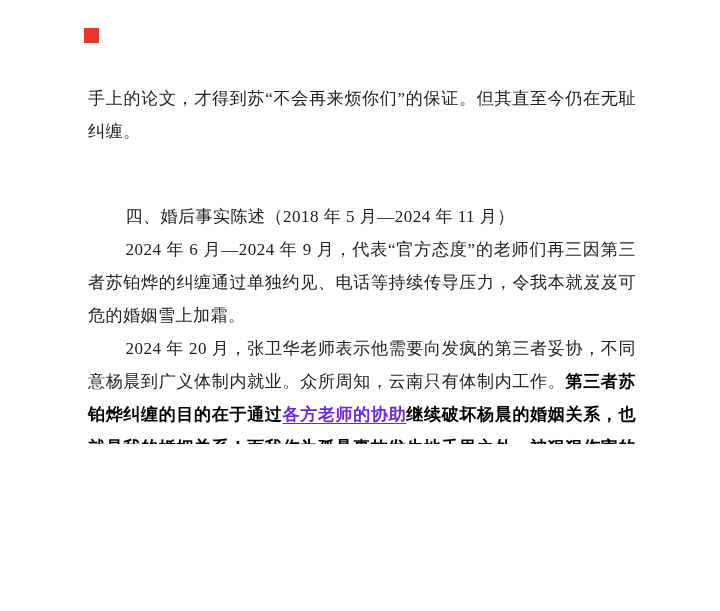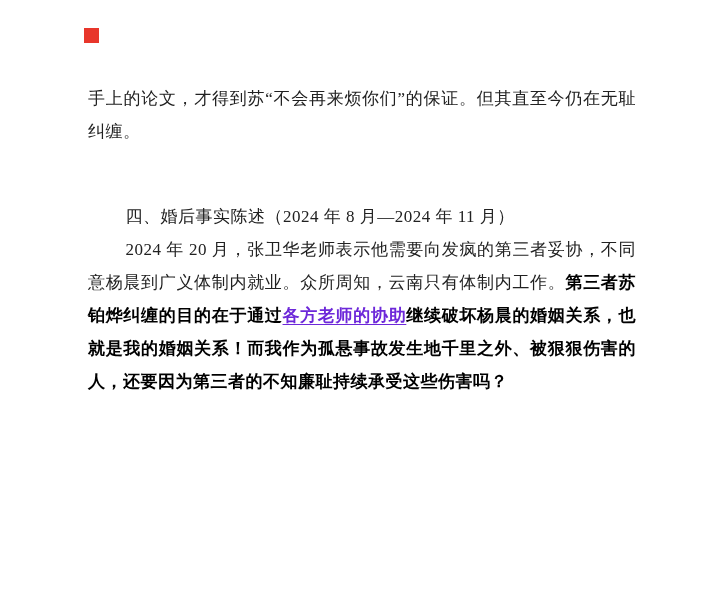--- a/index.html
+++ b/index.html
@@ -38,17 +38,18 @@
     width: 22px; height: 14px;
   }
 </style>
 </head>
 <body>
 
 <div class="page" style="background: rgb(255, 255, 255);">
   <div class="stamp" style="background: rgb(232, 54, 43);"></div>
   <div class="content" style="color: rgb(33, 33, 33);">
       <div class="para"><span>手上的论文，才得到苏“不会再来烦你们”的保证。但其直至今仍在无耻纠缠。</span></div>
-      <div class="para indent heading"><span>四、婚后事实陈述（2024 年 8 月—2024 年 11 月）</span></div>
+      <div class="para indent heading"><span>四、婚后事实陈述（2018 年 5 月—2024 年 11 月）</span></div>
+      <div class="para indent"><span>2024 年 6 月—2024 年 9 月，代表“官方态度”的老师们再三因第三者苏铂烨的纠缠通过单独约见、电话等持续传导压力，令我本就岌岌可危的婚姻雪上加霜。</span></div>
       <div class="para indent"><span>2024 年 20 月，张卫华老师表示他需要向发疯的第三者妥协，不同意杨晨到广义体制内就业。众所周知，云南只有体制内工作。</span><span class="bold" style="color: rgb(0, 0, 0);">第三者苏铂烨纠缠的目的在于通过</span><span class="bold underline" style="color: #6d28d9;">各方老师的协助</span><span class="bold" style="color: rgb(0, 0, 0);">继续破坏杨晨的婚姻关系，也就是我的婚姻关系！而我作为孤悬事故发生地千里之外、被狠狠伤害的人，还要因为第三者的不知廉耻持续承受这些伤害吗？</span></div>
     </div>
   <div class="redaction" style="background: rgb(0, 0, 0);"></div>
 </div>
 
 </body></html>

